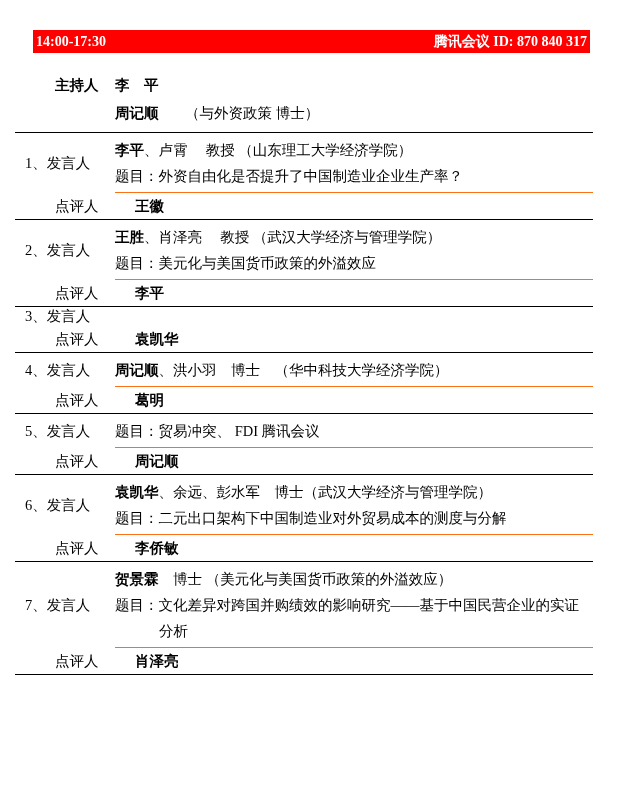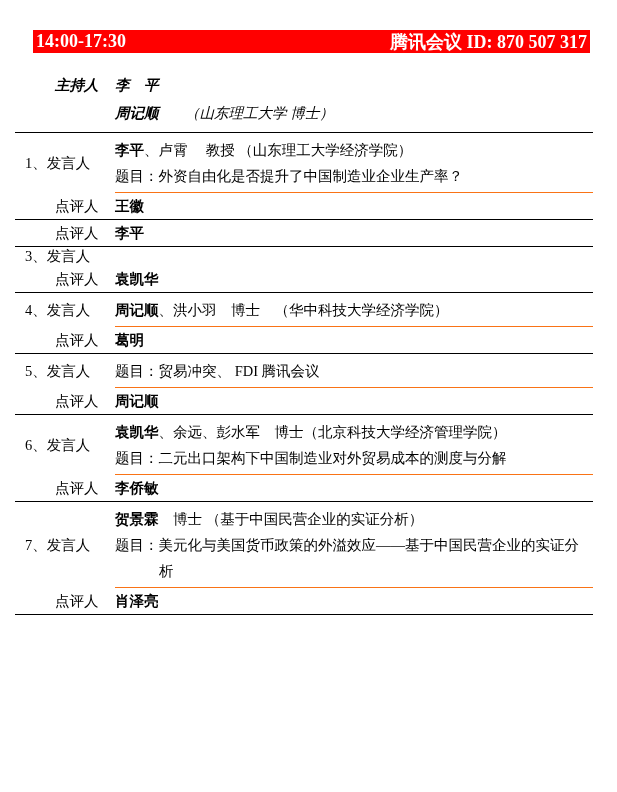--- a/index.html
+++ b/index.html
@@ -6,88 +6,95 @@
   body{
     width:617px;height:792px;background:#ffffff;color:#000;
     font-family:"Liberation Serif","DejaVu Serif",serif;
     font-size:14.5px;overflow:hidden;
   }
   .page{width:617px;height:792px;position:relative;}
 
   
   .header-bar{
     margin:30px 27px 0 33px;height:23px;background:#ff0000;
-    color:#fff;font-weight:bold;font-size:18px;
+    color:#fff;font-weight:bold;font-size:14px;
     display:flex;align-items:center;justify-content:space-between;
     padding:0 3px;white-space:nowrap;box-sizing:border-box;
   }
 
   
-  .hosts{margin-top:18px;padding-left:55px;padding-bottom:5px;font-style:italic;}
+  .hosts{margin-top:18px;padding-left:55px;padding-bottom:5px;}
   .host-row{display:flex;line-height:28px;white-space:nowrap;}
   .host-label{width:60px;font-weight:bold;flex:0 0 auto;}
   .host-spacer{width:60px;flex:0 0 auto;}
   .host-name{width:70px;font-weight:bold;flex:0 0 auto;}
 
   
   .content-wrap{margin:0 24px 0 15px;}
   .session{border-top:1px solid #000;}
   .content-wrap{border-bottom:1px solid #000;}
 
   .speaker-block{display:flex;align-items:center;}
   .sb-label{width:100px;flex:0 0 auto;padding-left:10px;box-sizing:border-box;white-space:nowrap;}
   .sb-content{flex:1;border-bottom:1px solid #f97316;padding:4px 0 3px 0;min-width:0;}
   .speaker-line{line-height:26px;white-space:nowrap;}
   .title-line{line-height:26px;padding-left:44px;text-indent:-44px;}
 
-  .commentator-row{display:flex;padding:2px 0;line-height:22px;align-items:center;}
+  .commentator-row{display:flex;padding:2px 0;line-height:22px;align-items:center;gap:20px;}
   .cm-label{width:100px;flex:0 0 auto;padding-left:40px;box-sizing:border-box;white-space:nowrap;}
   .cm-name{font-weight:bold;}
 
   .bold{font-weight:bold;}
 </style>
 </head>
 <body>
 
 <div class="page">
 
   <div class="header-bar" style="background: rgb(255, 0, 0);">
     <span>14:00-17:30</span>
-    <span>腾讯会议 ID: 870 507 317</span>
+    <span>腾讯会议 ID: 870 840 317</span>
   </div>
 
   <div class="hosts">
     <div class="host-row">
       <span class="host-label">主持人</span>
       <span class="host-name">李　平</span>
     </div>
     <div class="host-row">
       <span class="host-spacer"></span>
       <span class="host-name">周记顺</span>
-      <span>（山东理工大学 博士）</span>
+      <span>（与外资政策 博士）</span>
     </div>
   </div>
 
   <div class="content-wrap">
 
     <div class="session">
       <div class="speaker-block">
         <div class="sb-label"><span>1、</span><span>发言人</span></div>
         <div class="sb-content">
           <div class="speaker-line"><span class="bold">李平</span><span>、卢霄　 教授 （山东理工大学经济学院）</span></div>
           <div class="title-line">题目：外资自由化是否提升了中国制造业企业生产率？</div>
         </div>
       </div>
       <div class="commentator-row">
         <div class="cm-label">点评人</div>
         <div class="cm-name">王徽</div>
       </div>
     </div>
 
     <div class="session">
+      <div class="speaker-block">
+        <div class="sb-label"><span>2、</span><span>发言人</span></div>
+        <div class="sb-content">
+          <div class="speaker-line"><span class="bold">王胜</span><span>、肖泽亮　 教授 （武汉大学经济与管理学院）</span></div>
+          <div class="title-line">题目：美元化与美国货币政策的外溢效应</div>
+        </div>
+      </div>
       <div class="commentator-row">
         <div class="cm-label">点评人</div>
         <div class="cm-name">李平</div>
       </div>
     </div>
 
     <div class="session">
       <div class="speaker-block">
         <div class="sb-label"><span>3、</span><span>发言人</span></div>
       </div>
@@ -120,36 +127,36 @@
       <div class="commentator-row">
         <div class="cm-label">点评人</div>
         <div class="cm-name">周记顺</div>
       </div>
     </div>
 
     <div class="session">
       <div class="speaker-block">
         <div class="sb-label"><span>6、</span><span>发言人</span></div>
         <div class="sb-content">
-          <div class="speaker-line"><span class="bold">袁凯华</span><span>、余远、彭水军　博士（北京科技大学经济管理学院）</span></div>
+          <div class="speaker-line"><span class="bold">袁凯华</span><span>、余远、彭水军　博士（武汉大学经济与管理学院）</span></div>
           <div class="title-line">题目：二元出口架构下中国制造业对外贸易成本的测度与分解</div>
         </div>
       </div>
       <div class="commentator-row">
         <div class="cm-label">点评人</div>
         <div class="cm-name">李侨敏</div>
       </div>
     </div>
 
     <div class="session">
       <div class="speaker-block">
         <div class="sb-label"><span>7、</span><span>发言人</span></div>
         <div class="sb-content">
-          <div class="speaker-line"><span class="bold">贺景霖</span><span>　博士 （基于中国民营企业的实证分析）</span></div>
-          <div class="title-line">题目：美元化与美国货币政策的外溢效应——基于中国民营企业的实证分析</div>
+          <div class="speaker-line"><span class="bold">贺景霖</span><span>　博士 （美元化与美国货币政策的外溢效应）</span></div>
+          <div class="title-line">题目：文化差异对跨国并购绩效的影响研究——基于中国民营企业的实证分析</div>
         </div>
       </div>
       <div class="commentator-row">
         <div class="cm-label">点评人</div>
         <div class="cm-name">肖泽亮</div>
       </div>
     </div>
 
   </div>
 </div>

